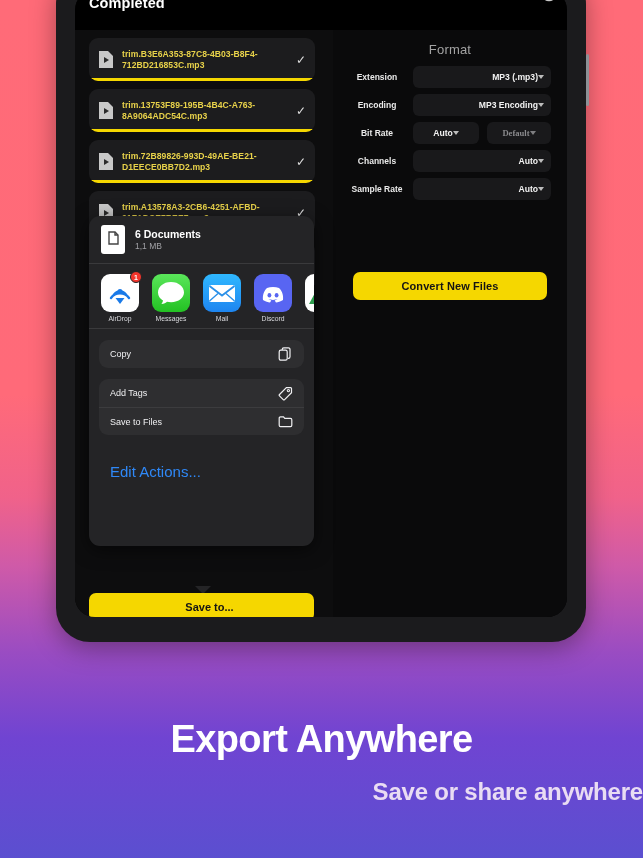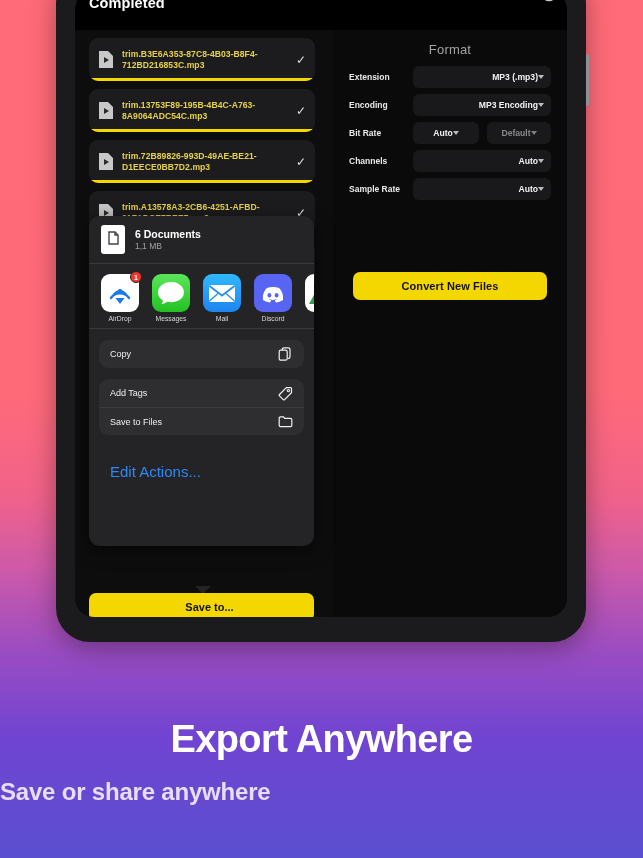--- a/index.html
+++ b/index.html
@@ -56,30 +56,30 @@
               line-height:10.5px; letter-spacing:.05px; }
   .file-check{ flex:0 0 14px; color:#dcdcdc; font-size:12px; text-align:right; }
   .file-bar{ position:absolute; left:0; right:0; bottom:0; height:3px;
              background:#f5d700; }
   .file-row.partial{ border-radius:9px 9px 0 0; }
 
   
   #fmt-title{ color:#a3a3a3; font-size:13px; text-align:center;
               margin-top:12px; letter-spacing:.2px; }
   .fmt-row{ display:flex; align-items:center; margin:0 16px; height:16px;
-            margin-top:12px; gap:8px; }
+            margin-top:12px; gap:8px;text-align:center; }
   .fmt-label{ color:#e9e9e9; font-size:8.5px; font-weight:bold;
               width:56px; flex:0 0 56px; }
   .fmt-field{ flex:1; height:22px; background:#19191b; border-radius:6px;
               display:flex; align-items:center; justify-content:flex-end;
               padding:0 7px; }
   .fmt-field.half{ flex:0 0 66px; justify-content:center; }
   .fmt-field.half2{ flex:1; justify-content:center; }
   .fmt-val{ color:#f2f2f2; font-size:8.6px; font-weight:bold; }
-  .fmt-val.dim{ color:#8a8a8d; }
+  .fmt-val.dim{ color:#8a8a8d;font-family:Liberation Serif, serif; }
   .caret{ width:0;height:0;border-left:3px solid transparent;
           border-right:3px solid transparent;border-top:4px solid #bdbdbd; }
   .caret.dim{ border-top-color:#7e7e81; }
 
   #convert-btn{
     position:absolute; left:20px; right:20px; top:242px; height:28px;
     background:#f5d700; border-radius:7px; color:#141414;
     font-size:11px; font-weight:bold; display:flex;
     align-items:center; justify-content:center; letter-spacing:.1px;
   }
@@ -121,21 +121,21 @@
   #save-btn{
     position:absolute; left:14px; top:563px; width:225px; height:28px;
     background:#f5d700; border-radius:7px; color:#141414;
     font-size:11px; font-weight:bold; display:flex;
     align-items:center; justify-content:center;padding-left:16px;
   }
 
   
   #headline{ position:absolute; left:0; right:0; top:718px; text-align:center;
     color:#fff; font-size:38px; font-weight:bold; letter-spacing:-.6px; }
-  #subhead{ position:absolute; left:0; right:12px; top:778px; text-align:left;
+  #subhead{ position:absolute; left:0; right:0; top:778px; text-align:right;
     color:#e9dcf3; font-size:24px; font-weight:bold; letter-spacing:-.2px; }
 </style>
 </head>
 <body>
 
 <div id="device">
   <div id="screen">
 
     <div id="navbar">
 

